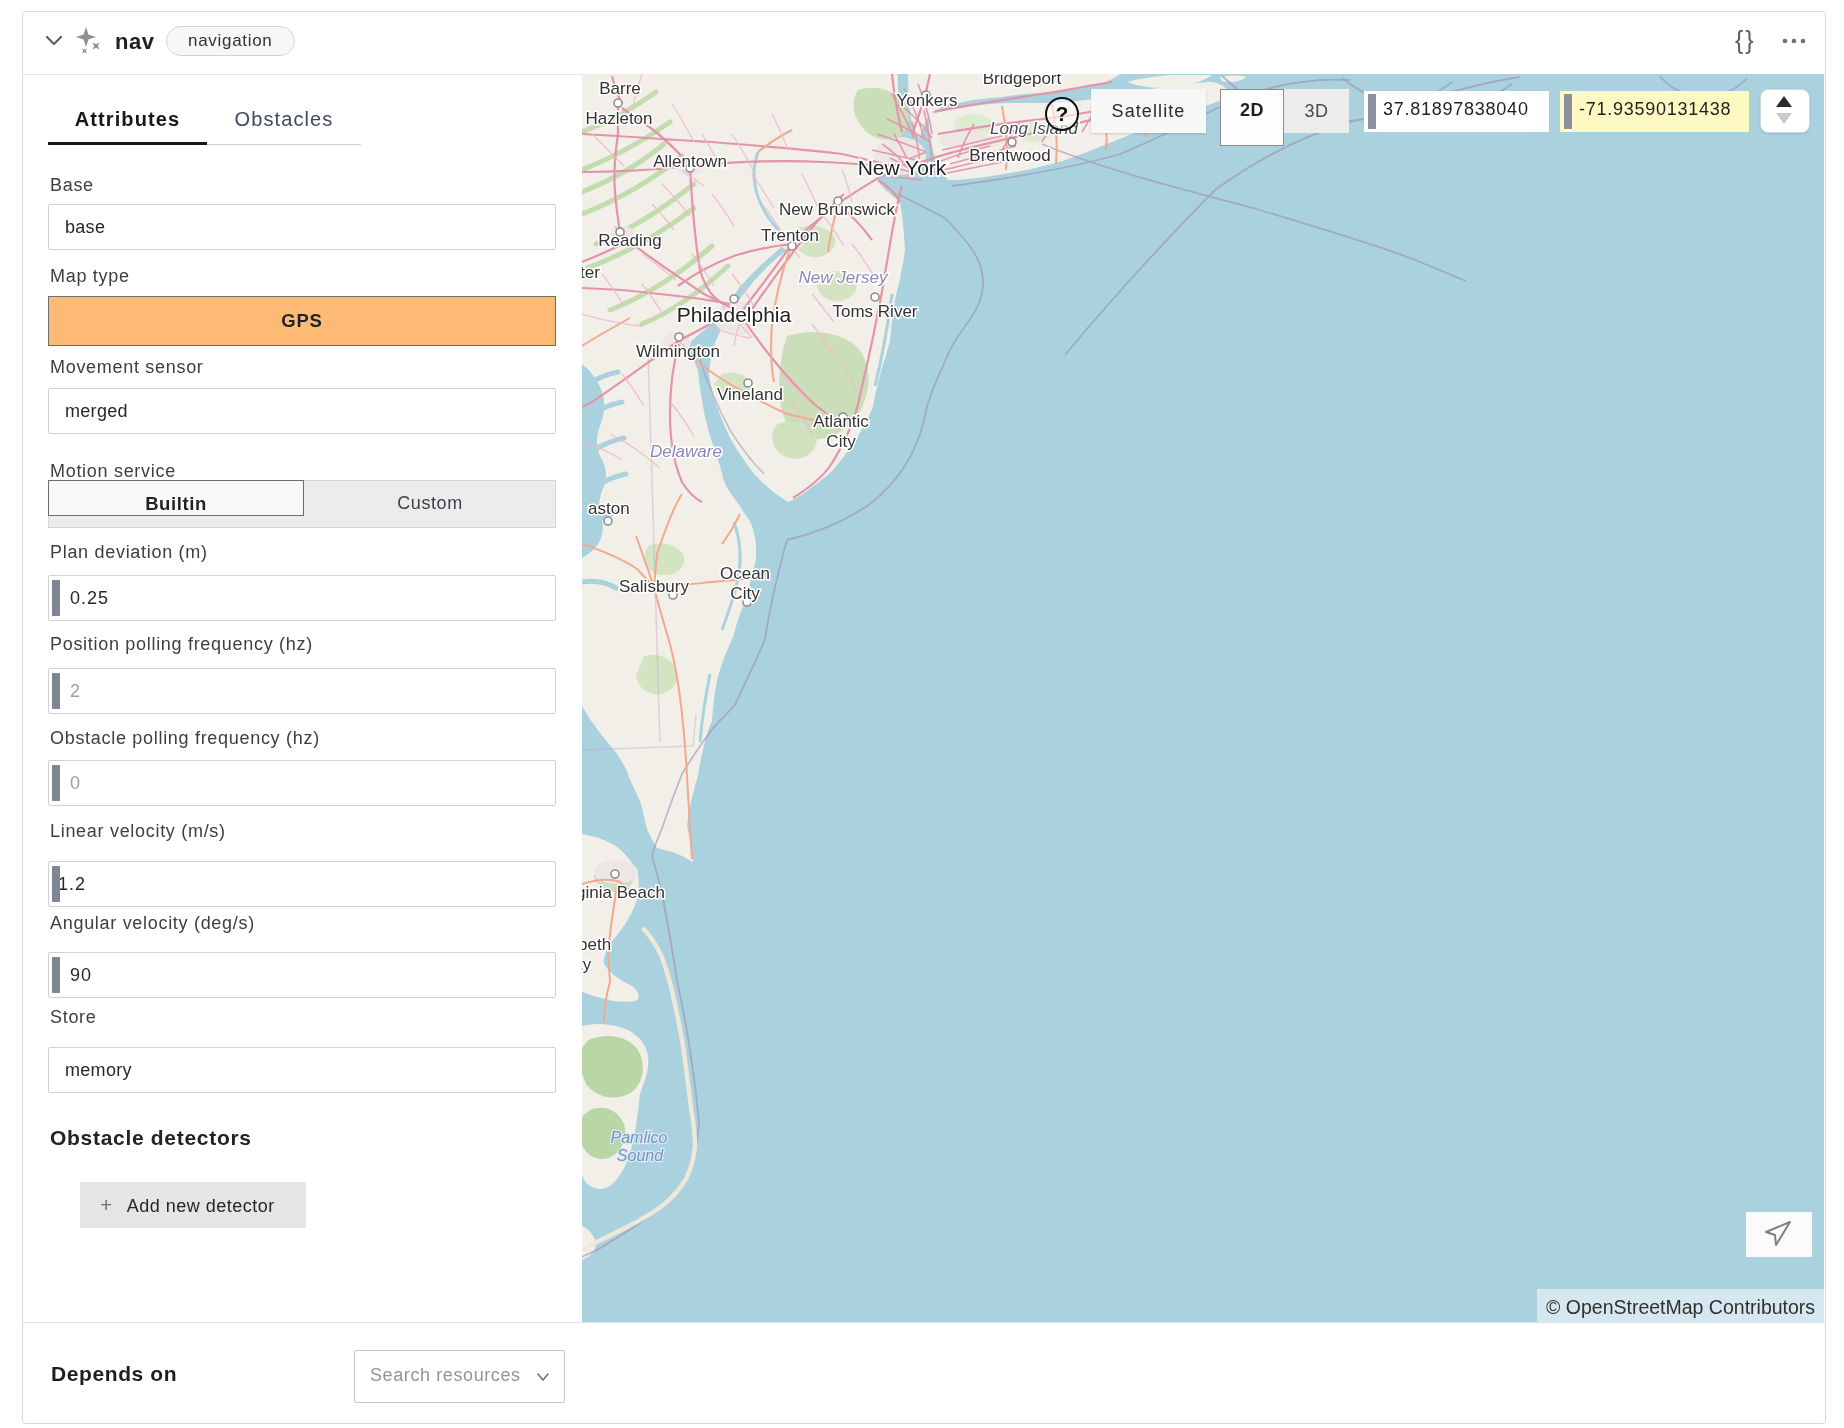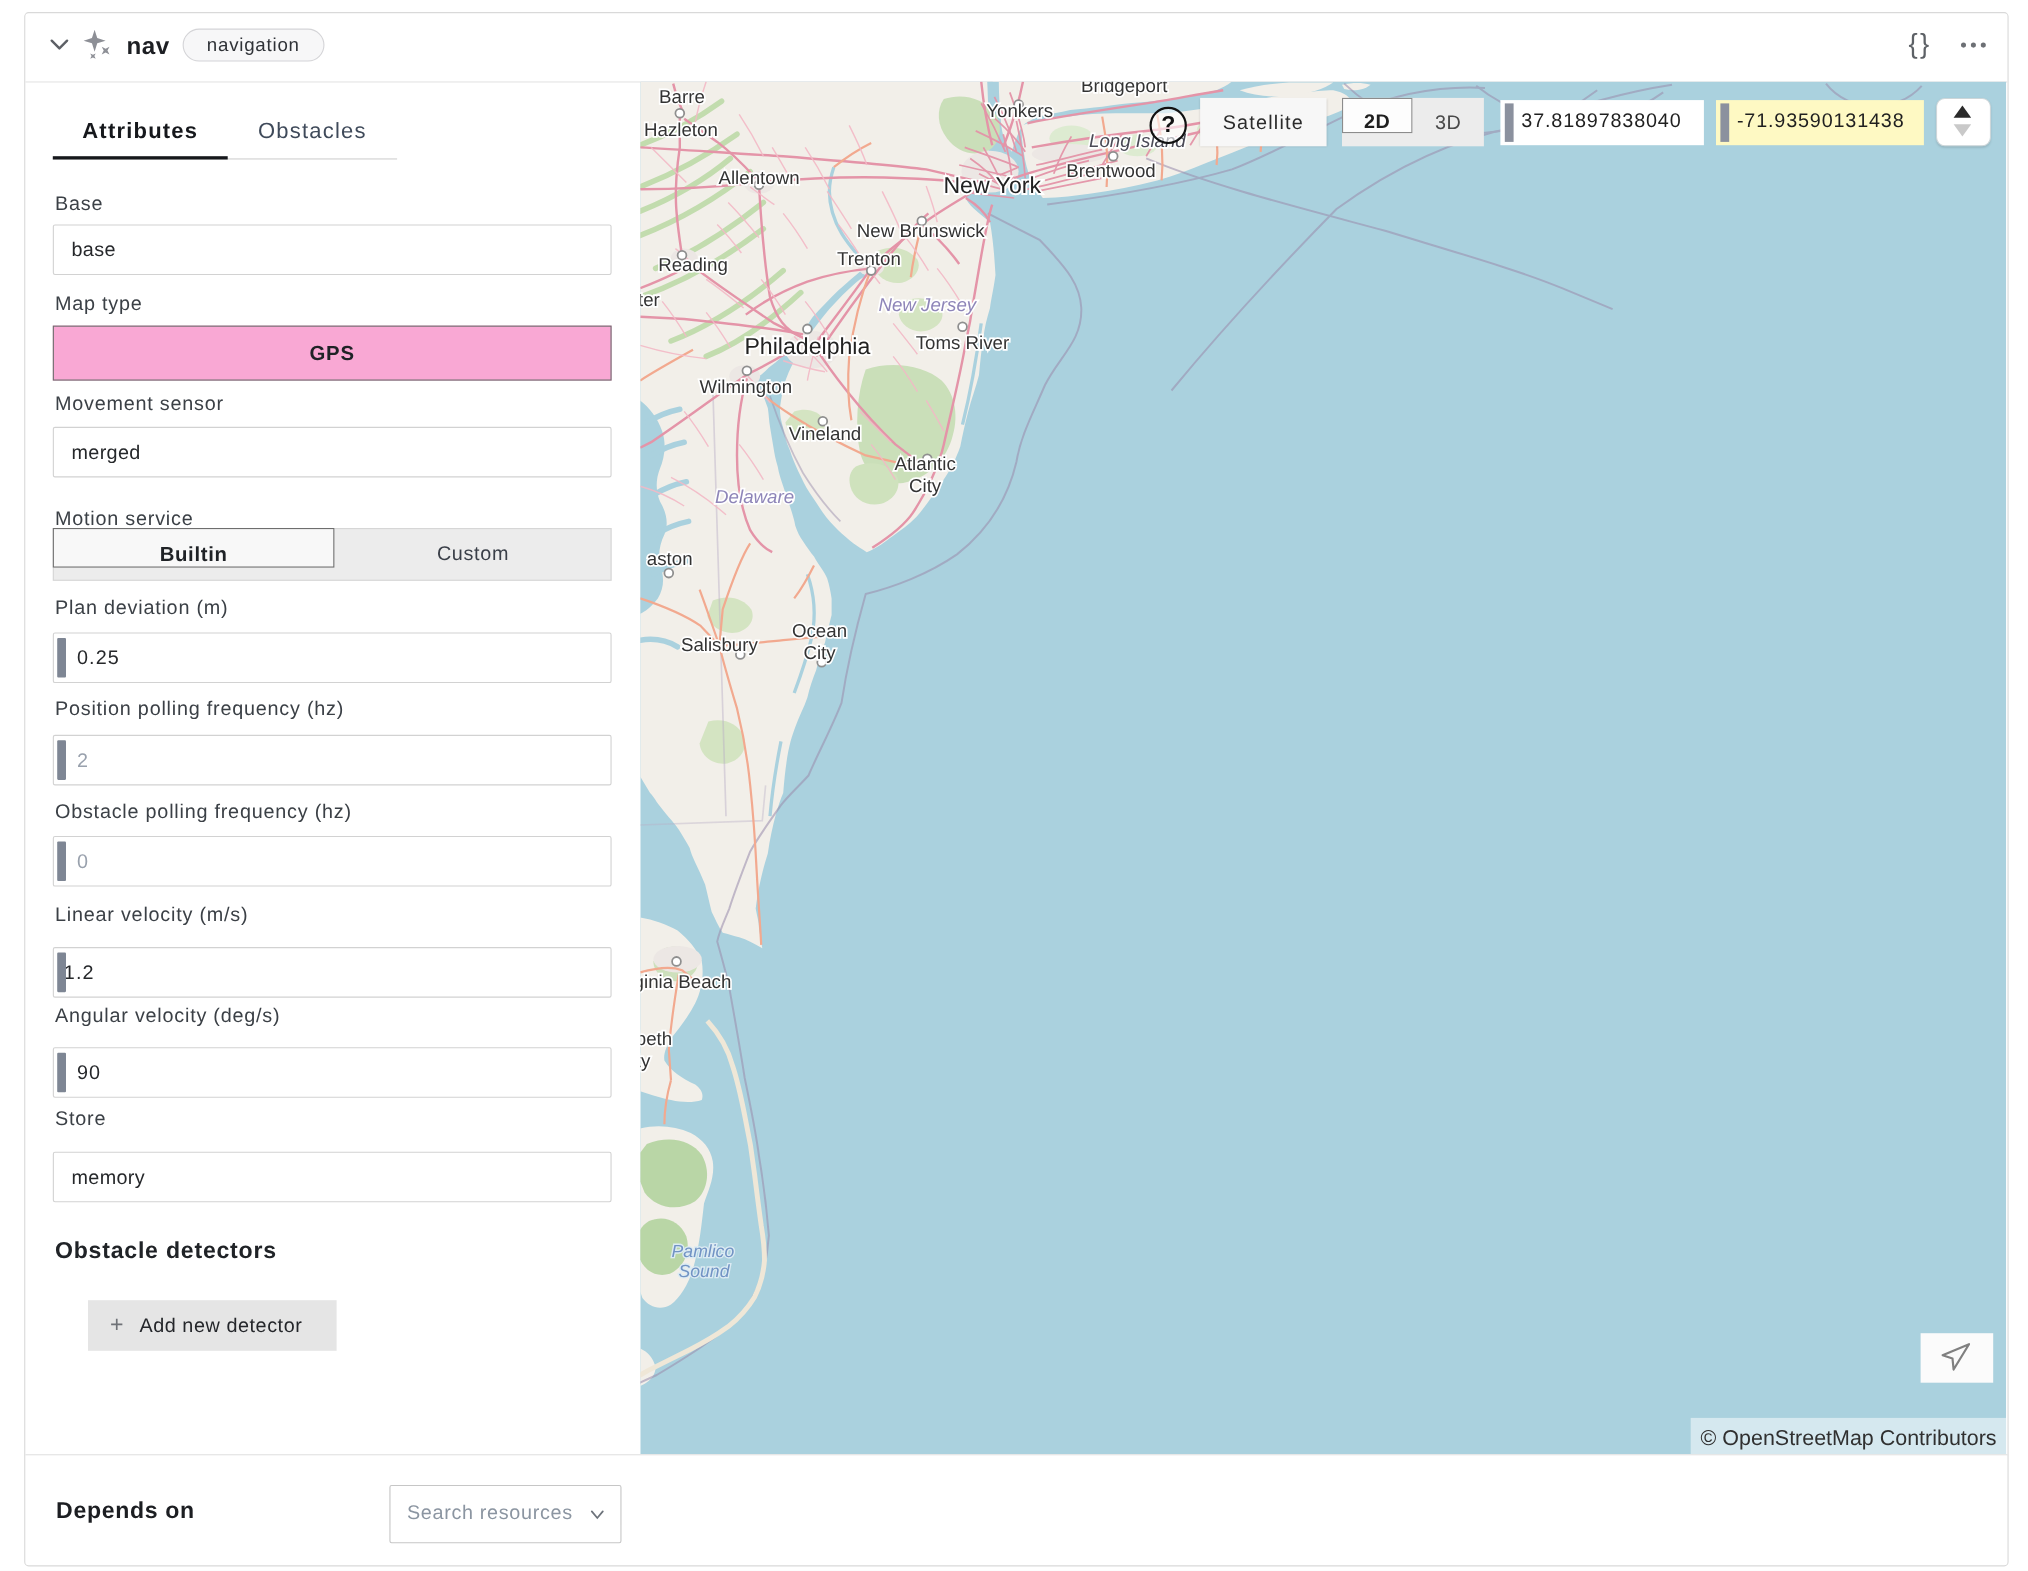--- a/index.html
+++ b/index.html
@@ -39,21 +39,21 @@
 
 <div class="abs" style="left:48px;top:108px;width:159px;text-align:center;font-size:20px;font-weight:bold;color:#16181c;letter-spacing:1.1px;">Attributes</div>
 <div class="abs" style="left:207px;top:108px;width:154px;text-align:center;font-size:20px;color:#3f4a5a;letter-spacing:1.1px;">Obstacles</div>
 <div class="abs" style="left:48px;top:144px;width:313px;height:1px;background:#cfcfcf;"></div>
 <div class="abs" style="left:48px;top:142px;width:159px;height:3px;background:#16181c;"></div>
 
 <div class="abs label" style="left:50px;top:175px;">Base</div>
 <div class="abs tin" style="top:204px;">base</div>
 
 <div class="abs label" style="left:50px;top:266px;">Map type</div>
-<div class="abs" style="left:48px;top:296px;width:508px;height:50px;border:1px solid #6e6e6e;background:#f9a8d4;font-size:18.5px;font-weight:bold;color:#1f2226;text-align:center;line-height:48px;letter-spacing:0.8px;">GPS</div>
+<div class="abs" style="left:48px;top:296px;width:508px;height:50px;border:1px solid #6e6e6e;background:#fdba74;font-size:18.5px;font-weight:bold;color:#1f2226;text-align:center;line-height:48px;letter-spacing:0.8px;">GPS</div>
 
 <div class="abs label" style="left:50px;top:357px;">Movement sensor</div>
 <div class="abs tin" style="top:388px;">merged</div>
 
 <div class="abs label" style="left:50px;top:461px;">Motion service</div>
 <div class="abs" style="left:48px;top:480px;width:508px;height:48px;background:#ececec;border:1px solid #d6d6d6;"></div>
 <div class="abs" style="left:48px;top:480px;width:256px;height:36px;background:#f8f8f8;border:1.5px solid #6e6e6e;font-size:18.5px;font-weight:bold;color:#1f2226;text-align:center;line-height:45px;letter-spacing:0.6px;">Builtin</div>
 <div class="abs" style="left:304px;top:480px;width:252px;height:48px;font-size:18px;color:#3a3f48;text-align:center;line-height:46px;letter-spacing:0.6px;">Custom</div>
 
 <div class="abs label" style="left:50px;top:542px;">Plan deviation (m)</div>
@@ -392,21 +392,21 @@
   </g>
 
   <rect x="955" y="1215" width="287" height="33" fill="#ffffff" opacity="0.5"></rect>
   <text x="964" y="1240" font-family="Liberation Sans, sans-serif" font-size="19.5" fill="#303030">© OpenStreetMap Contributors</text>
 </svg>
 </div>
 
 <div class="abs" style="left:1045px;top:97px;width:34px;height:34px;border-radius:50%;border:2.5px solid #111;background:rgba(255,255,255,0.6);text-align:center;font-size:21px;font-weight:bold;color:#111;line-height:29px;">?</div>
 <div class="abs mapctl" style="left:1091px;top:89px;width:115px;height:44px;background:#f7f7f7;text-align:center;font-size:18px;color:#2b2b2b;line-height:44px;letter-spacing:1.1px;">Satellite</div>
 <div class="abs" style="left:1220px;top:89px;width:129px;height:44px;background:#ececec;"></div>
-<div class="abs" style="left:1220px;top:89px;width:64px;height:32px;background:#fdfdfd;border:1.5px solid #8c8c8c;text-align:center;font-size:18px;font-weight:bold;color:#1f1f1f;line-height:41px;letter-spacing:0.5px;">2D</div>
+<div class="abs" style="left:1220px;top:89px;width:64px;height:57px;background:#fdfdfd;border:1.5px solid #8c8c8c;text-align:center;font-size:18px;font-weight:bold;color:#1f1f1f;line-height:41px;letter-spacing:0.5px;">2D</div>
 <div class="abs" style="left:1284px;top:89px;width:65px;height:44px;text-align:center;font-size:18px;color:#4a4a4a;line-height:44px;letter-spacing:0.5px;">3D</div>
 <div class="abs" style="left:1364px;top:91px;width:185px;height:41px;background:#fff;padding-left:28px;">
   <div class="abs" style="left:4px;top:3px;width:8px;height:35px;background:#8b919e;"></div>
   <div class="abs" style="left:19px;top:8px;font-size:18px;color:#1f1f1f;letter-spacing:0.75px;">37.81897838040</div>
 </div>
 <div class="abs" style="left:1560px;top:91px;width:189px;height:41px;background:#fef9c3;">
   <div class="abs" style="left:4px;top:3px;width:8px;height:35px;background:#8b919e;"></div>
   <div class="abs" style="left:19px;top:8px;font-size:18px;color:#1f1f1f;letter-spacing:0.75px;">-71.93590131438</div>
 </div>
 <div class="abs" style="left:1760px;top:89px;width:50px;height:44px;background:#fff;border:1px solid #cdd6d9;border-radius:8px;box-shadow:0 1px 2px rgba(0,0,0,0.12);">

